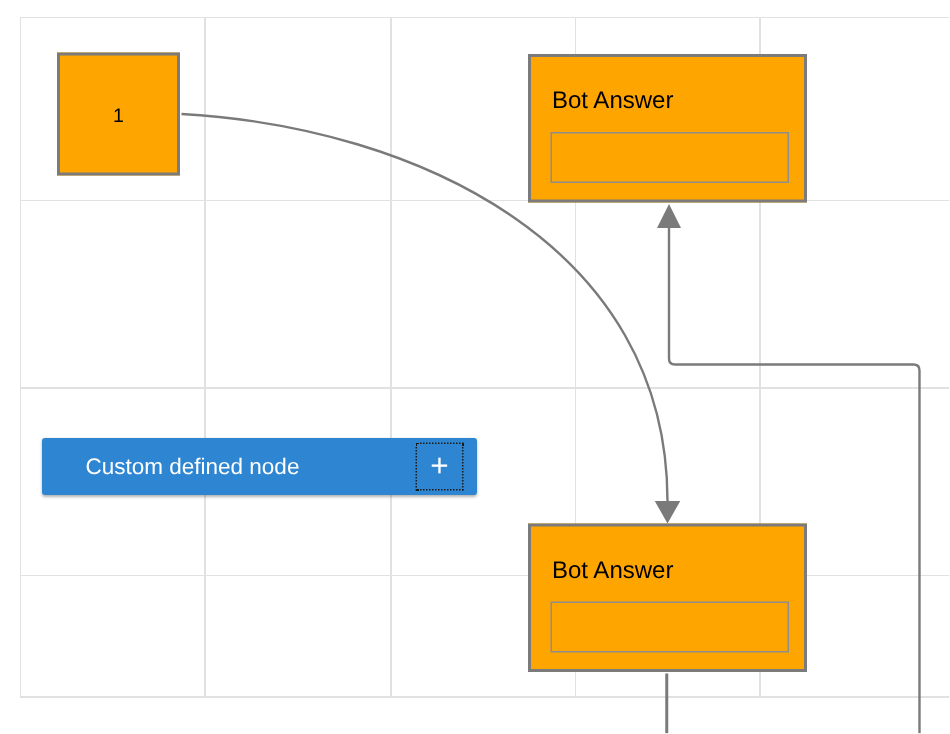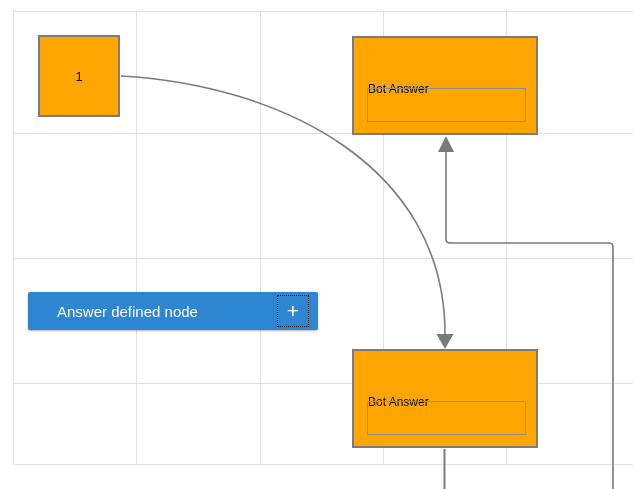--- a/index.html
+++ b/index.html
@@ -43,23 +43,22 @@
   .start-node {
     left: 38px; top: 35px; width: 82px; height: 82px;
     display: flex; align-items: center; justify-content: center;
     font-size: 13px;
   }
   .bot-node { width: 186px; height: 99px; }
   .bot-node.pos-top { left: 352px; top: 36px; }
   .bot-node.pos-bottom { left: 352px; top: 349px; }
   .bot-title {
     position: absolute; left: 14px; top: 21px;
-    font-size: 12px; color: var(--node-text, #000000);
+    font-size: 16px; color: var(--node-text, #000000);
     white-space: nowrap;
-    margin-top: 23px;
   }
   .bot-field {
     position: absolute; left: 13px; top: 50px;
     width: 159px; height: 34px;
     box-sizing: border-box;
     border: 1px solid var(--field-border, #8E8E8E);
     background: transparent;
     font-size: 12px; color: var(--node-text, #000000);
   }
   .custom-node {
@@ -134,19 +133,19 @@
     <div class="bot-title">Bot Answer</div>
     <div class="bot-field"></div>
   </div>
 
   <div class="node bot-node pos-bottom">
     <div class="bot-title">Bot Answer</div>
     <div class="bot-field"></div>
   </div>
 
   <div class="custom-node">
-    <span>Answer defined node</span>
+    <span>Custom defined node</span>
     <span class="add-btn">
       <span class="plus">+</span>
     </span>
   </div>
 
 </div>
 
 </body></html>

